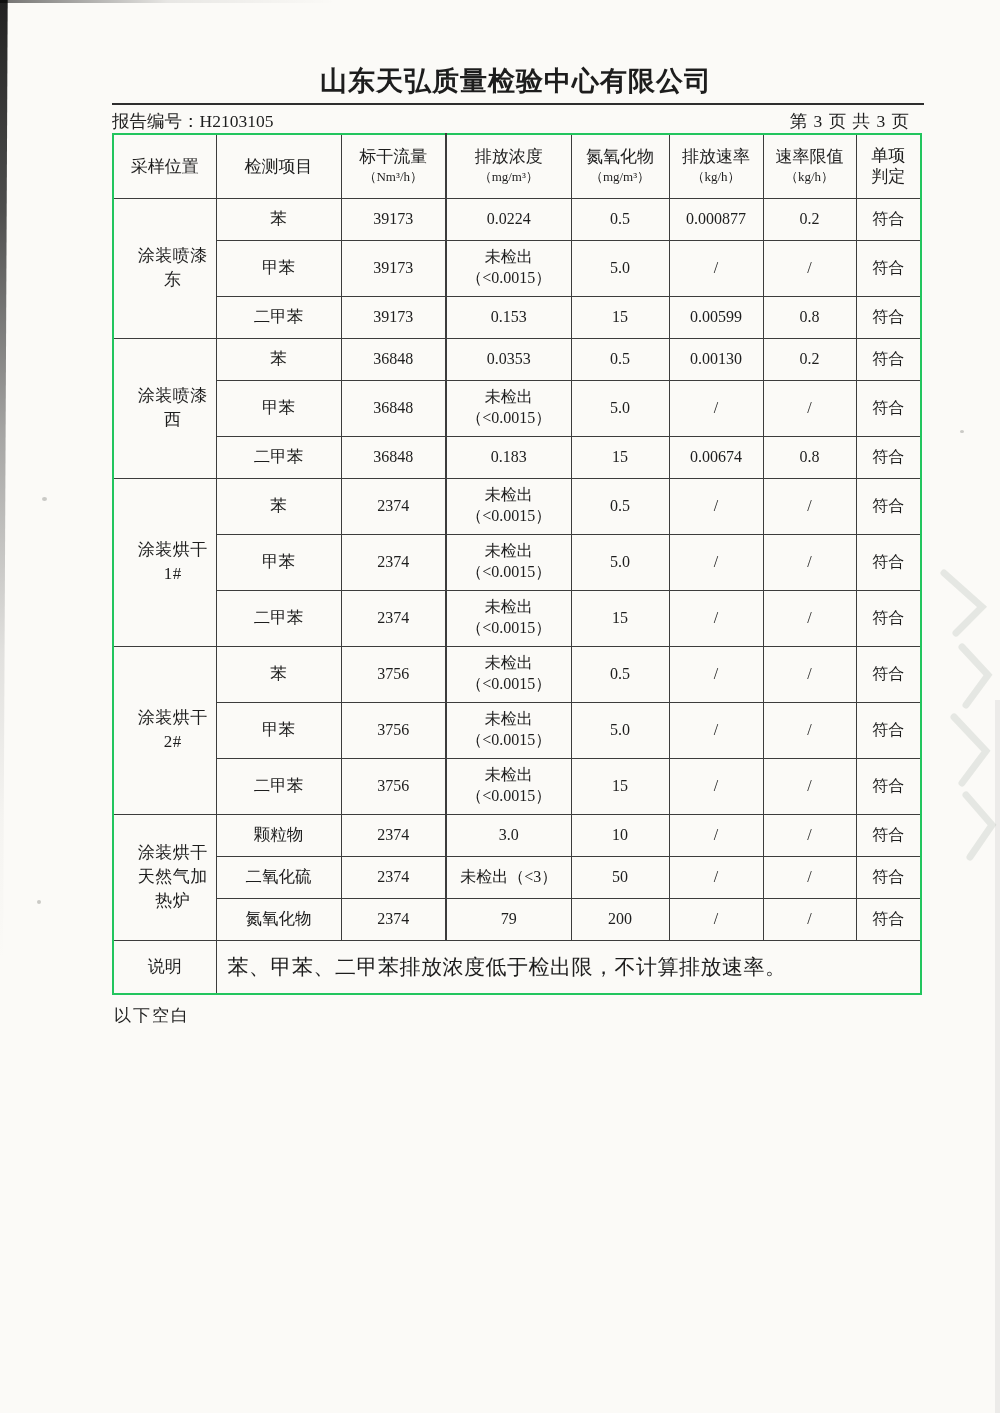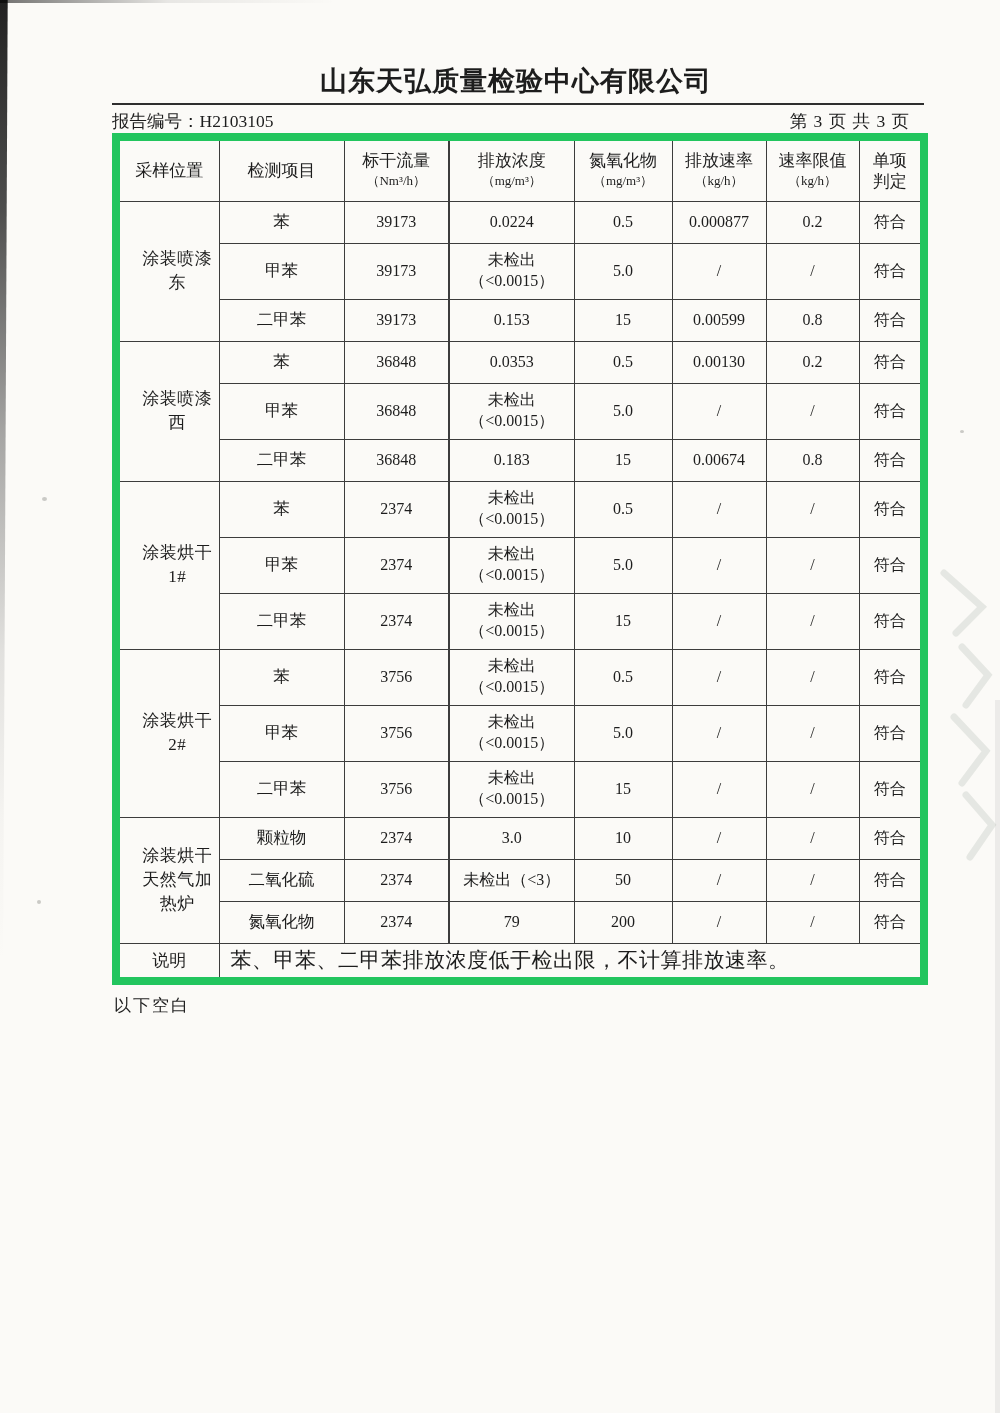--- a/index.html
+++ b/index.html
@@ -45,32 +45,32 @@
   }
   .title-rule { border-top:2px solid #2e2e2e; margin-top:7px; width:812px; }
   .meta-row {
     display:flex; justify-content:space-between; align-items:flex-end;
     height:28px; font-size:17.5px; padding-right:10px;gap:6px;
   }
   .meta-row .pageno { letter-spacing:1px; }
 
   table.results {
     border-collapse:collapse; table-layout:fixed; width:808px;
-    border:8px solid #22c55e;
+    border:2px solid #22c55e;
   }
   th, td {
     border:1px solid #3c3c3c;
     text-align:center; vertical-align:middle;
     white-space:pre-line; padding:0;
     font-size:16px; font-weight:normal;
   }
   thead tr { height:64px; }
   tr.reg  { height:42px; }
   tr.tall { height:56px; }
-  tr.note-row { height:38px; }
+  tr.note-row { height:54px; }
   .h-label { font-size:17px; line-height:21px; }
   .h-unit  { font-size:13px; line-height:20px; }
   td.loc   { font-size:17px; line-height:24px; letter-spacing:0.5px;padding-left:16px; }
   td.item  { font-size:16.5px; }
   .thick-left { border-left-width:2px; }
   td.note-label { font-size:17px; }
   td.note-text  { text-align:left; padding-left:11px; font-size:21px; letter-spacing:0.5px; }
 
   .blank-note { margin-top:9px; font-size:17px; letter-spacing:2px; padding-left:2px; }
 </style>

